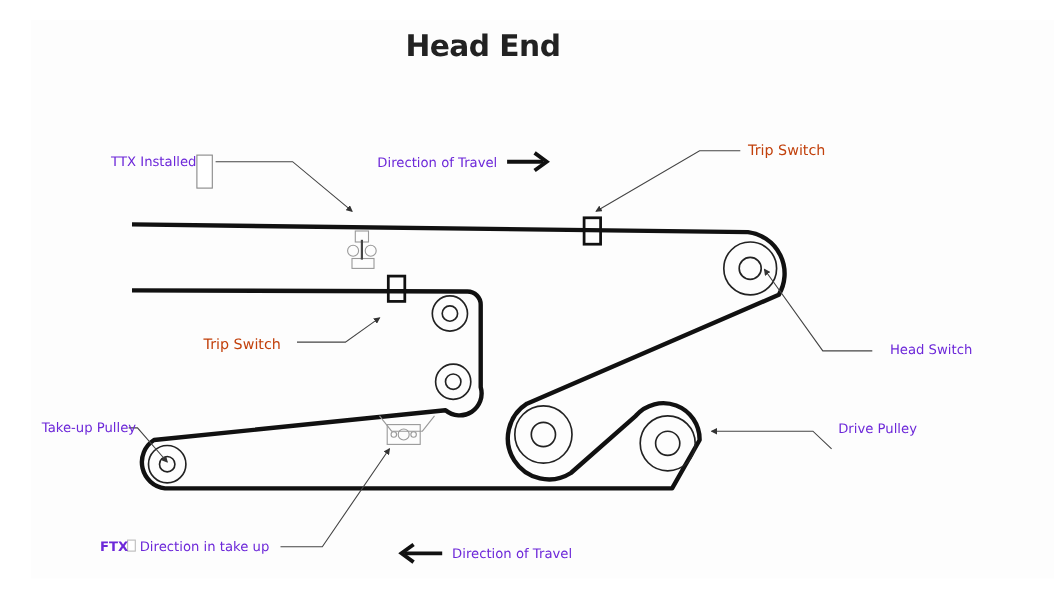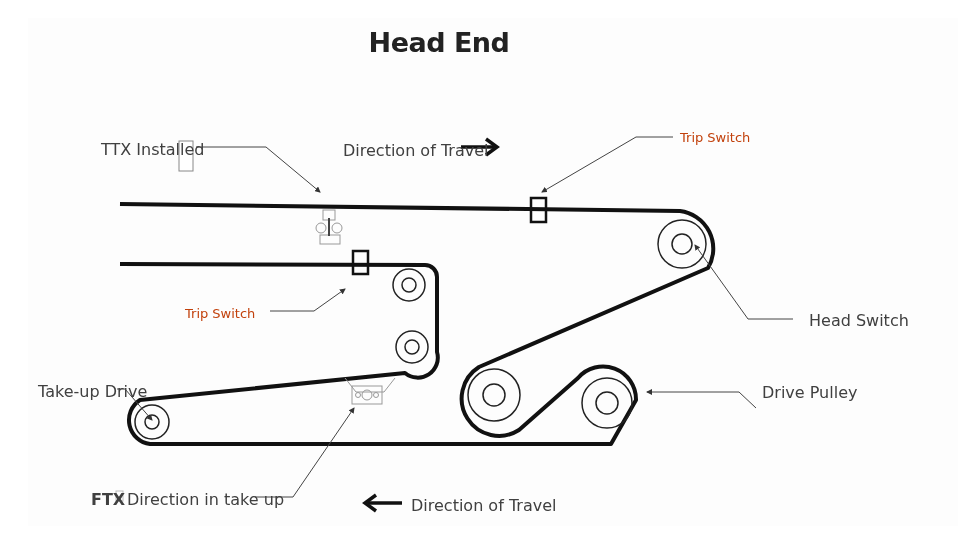--- a/index.html
+++ b/index.html
@@ -1,19 +1,19 @@
 <!DOCTYPE html>
 <html><head>
 <meta charset="utf-8">
 <style>
   html, body { margin:0; padding:0; background:#ffffff; }
   body { width:966px; height:548px; position:relative; overflow:hidden; font-family:"DejaVu Sans", sans-serif; }
   .bg { position:absolute; left:28px; top:18px; width:930px; height:508px; background:#fdfdfd; }
   .title { position:absolute; left:0; width:878px; top:27px; text-align:center; font-family:"DejaVu Sans", sans-serif; font-weight:bold; font-size:27px; color:#222; letter-spacing:-0.5px; }
-  .lbl { position:absolute; font-size:16px; color:#404040; white-space:nowrap; }
+  .lbl { position:absolute; font-size:12px; color:#6d28d9; white-space:nowrap; }
   .lbl.dark { color:#c2410c; font-size:13px; }
   svg { position:absolute; left:0; top:0; }
 </style>
 </head>
 <body>
 
 <div class="bg"></div>
 <div class="title">Head End</div>
 
 <svg width="966" height="548" viewBox="0 0 966 548">
@@ -91,17 +91,17 @@
   </g>
 
   <rect x="116" y="491" width="7" height="10" fill="#fff" stroke="#bbb" stroke-width="1"></rect>
 </svg>
 
 <div class="lbl" style="left:101px;top:140px;">TTX Installed</div>
 <div class="lbl" style="left:343px;top:141px;">Direction of Travel</div>
 <div class="lbl dark" style="left:680px;top:130px;">Trip Switch</div>
 <div class="lbl dark" style="left:185px;top:306px;">Trip Switch</div>
 <div class="lbl" style="left:809px;top:311px;">Head Switch</div>
-<div class="lbl" style="left:38px;top:382px;">Take-up Drive</div>
+<div class="lbl" style="left:38px;top:382px;">Take-up Pulley</div>
 <div class="lbl" style="left:762px;top:383px;">Drive Pulley</div>
 <div class="lbl" style="left:91px;top:490px;font-weight:bold;">FTX</div>
 <div class="lbl" style="left:127px;top:490px;">Direction in take up</div>
 <div class="lbl" style="left:411px;top:496px;">Direction of Travel</div>
 
 </body></html>

